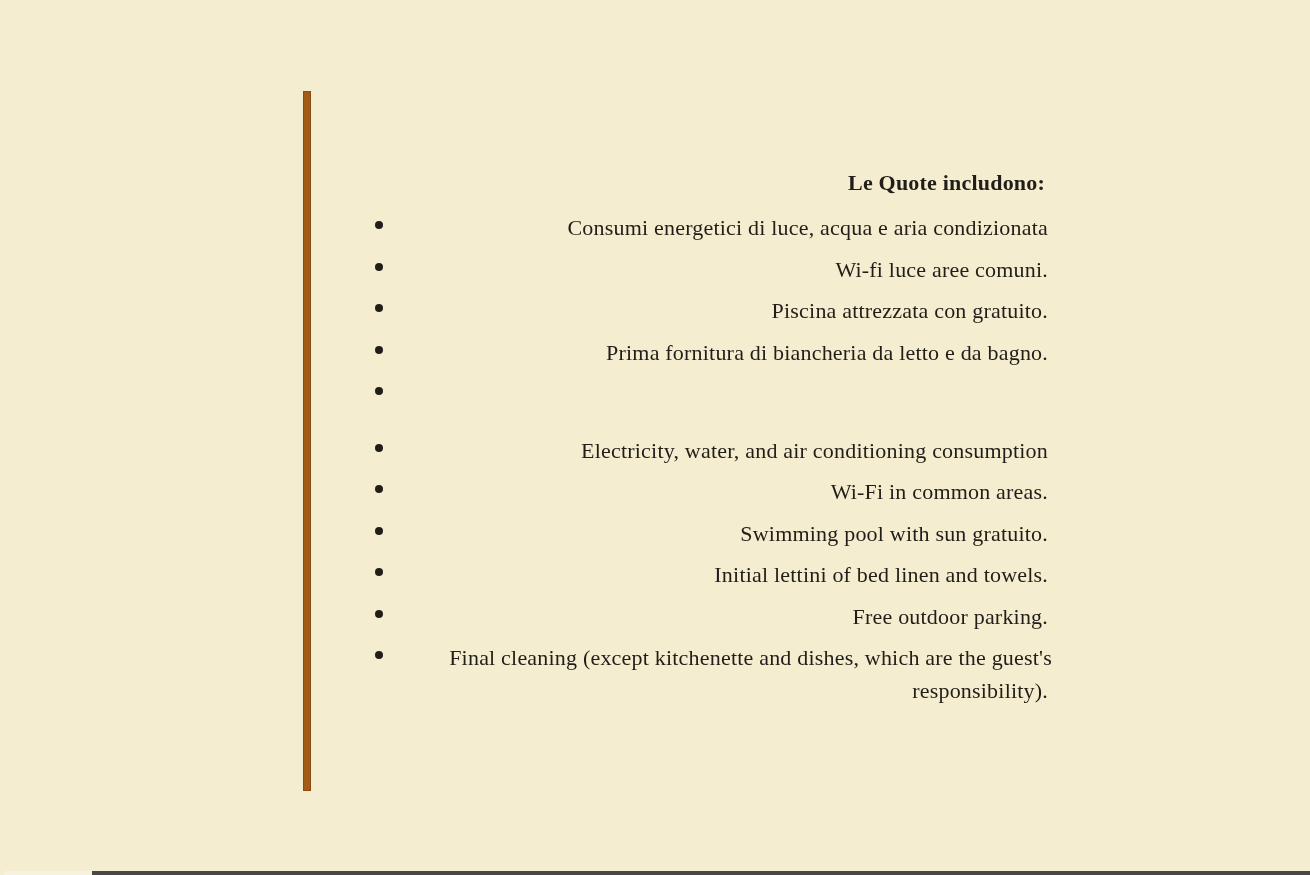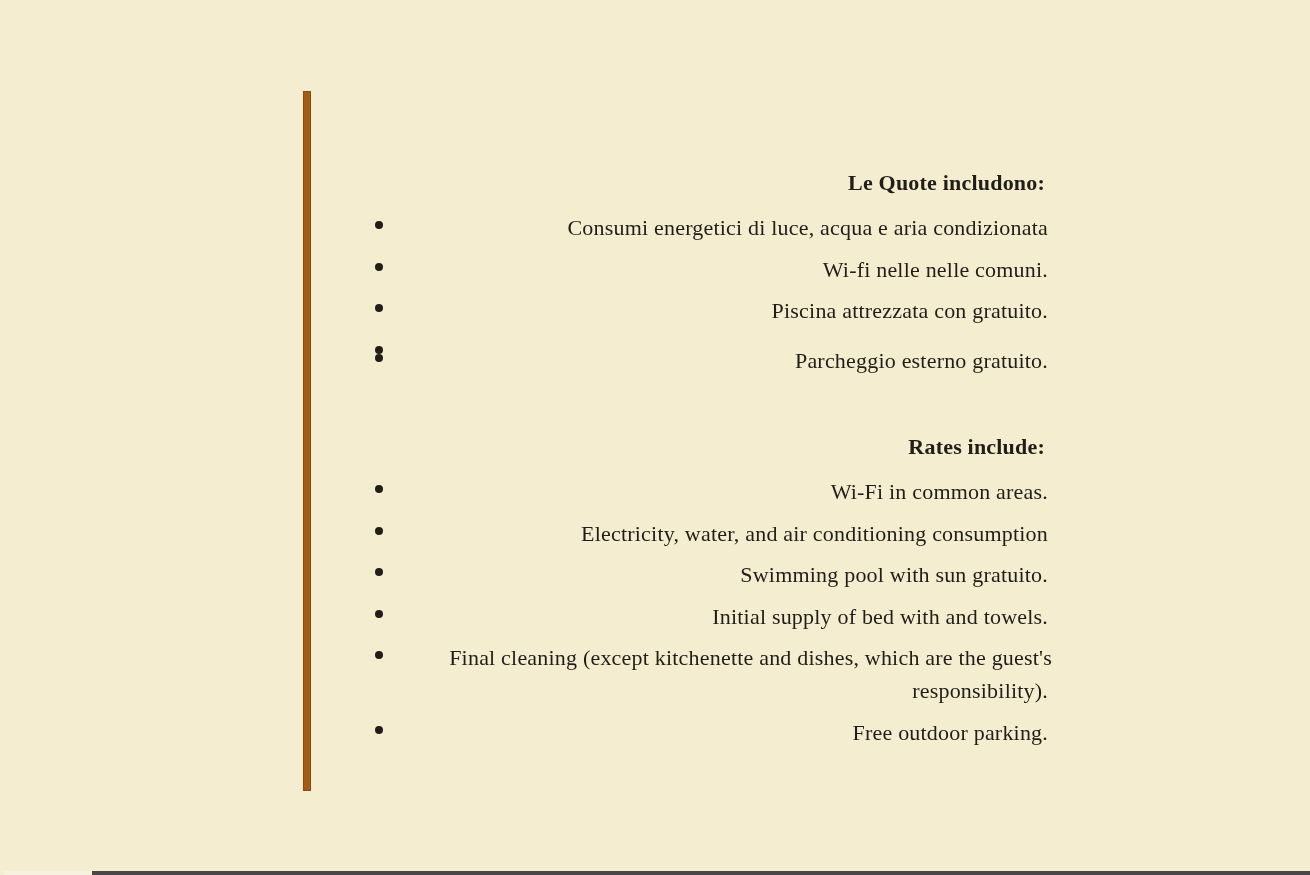--- a/index.html
+++ b/index.html
@@ -88,62 +88,61 @@
 
     <div class="section">
       <div class="section-heading">Le Quote includono:</div>
       <ul class="items">
         <li class="item">
           <span class="dot"></span>
           <span>Consumi energetici di luce, acqua e aria condizionata</span>
         </li>
         <li class="item">
           <span class="dot"></span>
-          <span>Wi-fi nelle nelle comuni.</span>
+          <span>Wi-fi luce aree comuni.</span>
         </li>
         <li class="item">
           <span class="dot"></span>
           <span>Piscina attrezzata con gratuito.</span>
         </li>
         <li class="item">
           <span class="dot"></span>
+          <span>Prima fornitura di biancheria da letto e da bagno.</span>
         </li>
         <li class="item">
           <span class="dot"></span>
-          <span>Parcheggio esterno gratuito.</span>
         </li>
       </ul>
     </div>
 
     <div class="section">
-      <div class="section-heading">Rates include:</div>
       <ul class="items">
         <li class="item">
           <span class="dot"></span>
-          <span>Wi-Fi in common areas.</span>
+          <span>Electricity, water, and air conditioning consumption</span>
         </li>
         <li class="item">
           <span class="dot"></span>
-          <span>Electricity, water, and air conditioning consumption</span>
+          <span>Wi-Fi in common areas.</span>
         </li>
         <li class="item">
           <span class="dot"></span>
           <span>Swimming pool with sun gratuito.</span>
         </li>
         <li class="item">
           <span class="dot"></span>
-          <span>Initial supply of bed with and towels.</span>
+          <span>Initial lettini of bed linen and towels.</span>
+        </li>
+        <li class="item">
+          <span class="dot"></span>
+          <span>Free outdoor parking.</span>
         </li>
         <li class="item">
           <span class="dot"></span>
           <span>Final cleaning (except kitchenette and dishes, which are the guest's responsibility).</span>
-        </li>
-        <li class="item">
-          <span class="dot"></span>
-          <span>Free outdoor parking.</span>
         </li>
       </ul>
     </div>
 
   </div>
 
   <div class="bottom-bar">
     <div class="played"></div>
   </div>
 

